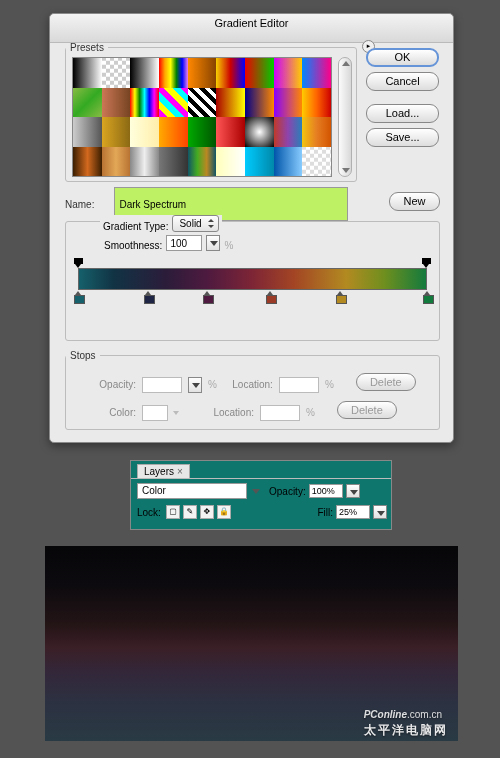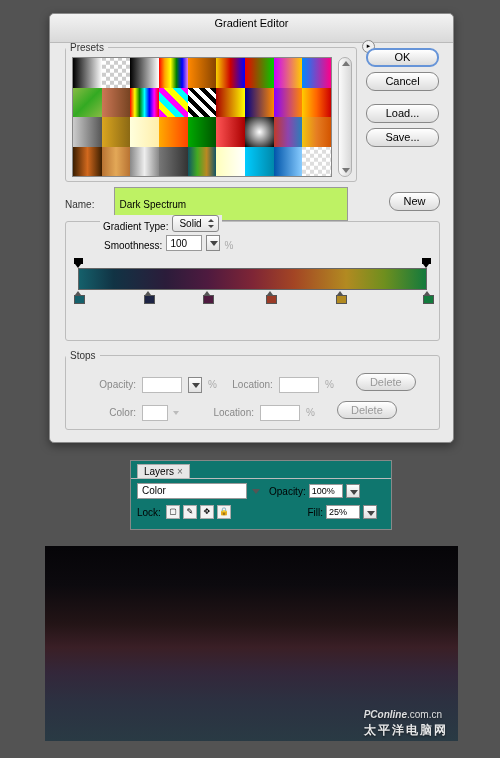--- a/index.html
+++ b/index.html
@@ -54,21 +54,21 @@
   .lbl2{color:#888;width:50px;text-align:right;}
   .pct{color:#aaa;}
   .btn.del{width:60px;height:18px;color:#999;}
   .swatch-box{width:26px;height:16px;border:1px solid #bbb;background:#fff;position:relative;}
   .swatch-box::after{content:"";position:absolute;right:-12px;top:5px;border-left:3px solid transparent;border-right:3px solid transparent;border-top:4px solid #bbb;}
 
   .layers{position:absolute;left:130px;top:460px;width:262px;height:70px;background:#0f766e;border:1px solid #888;}
   .ltab{position:absolute;left:6px;top:3px;border:1px solid #aaa;border-bottom:0;background:#e7e7e7;padding:1px 6px;font-size:9px;}
   .ltab span.x{margin-left:3px;color:#666;}
   .lhr{position:absolute;top:17px;left:0;right:0;height:1px;background:#bcbcbc;}
-  .lrow{position:absolute;left:6px;right:14px;display:flex;align-items:center;gap:3px;}
+  .lrow{position:absolute;left:6px;right:4px;display:flex;align-items:center;gap:3px;}
   .lr1{top:22px;} .lr2{top:44px;}
   .modesel{width:110px;height:16px;border:1px solid #999;background:#fff;padding:0 4px;line-height:14px;position:relative;}
   .modesel::after{content:"";position:absolute;right:-14px;top:5px;border-left:4px solid transparent;border-right:4px solid transparent;border-top:5px solid #555;}
   .mini{width:34px;height:14px;border:1px solid #999;background:#fff;padding:0 2px;line-height:12px;font-size:9px;}
   .lockicons{display:flex;gap:3px;margin-left:2px;}
   .li{width:14px;height:14px;border:1px solid #aaa;background:#f3f3f3;font-size:8px;text-align:center;line-height:12px;}
 
   .preview{position:absolute;left:45px;top:546px;width:413px;height:195px;background:linear-gradient(180deg,#060508 0%,#0c0a0e 20%,#231416 40%,#3a1f26 52%,#33273a 65%,#2c3141 80%,#293a44 100%);}
   .wm1{position:absolute;right:16px;bottom:18px;color:rgba(255,255,255,.85);font-family:Arial;font-size:17px;font-weight:bold;font-style:italic;text-shadow:0 1px 2px rgba(0,0,0,.6);}
   .wm1 small{font-size:10px;font-weight:normal;font-style:normal;}

